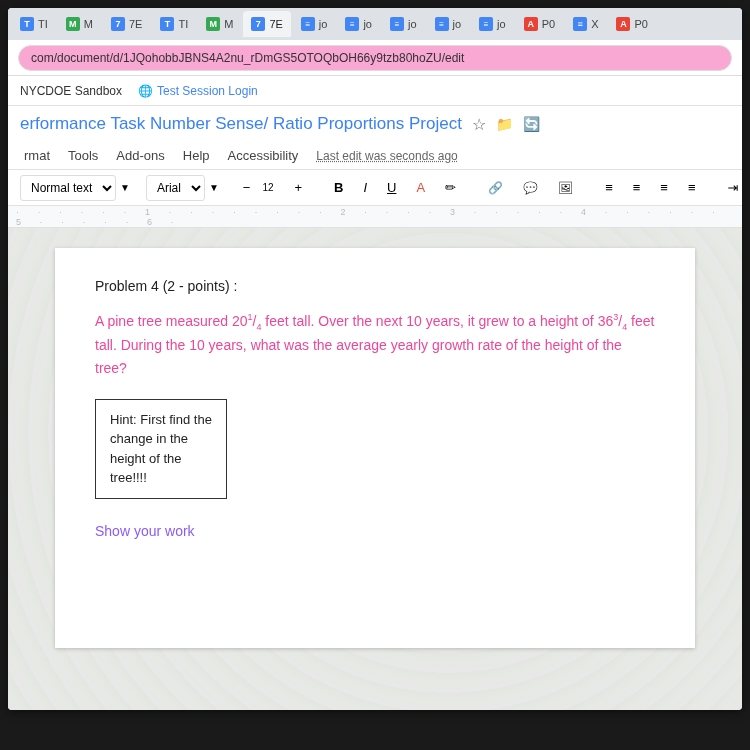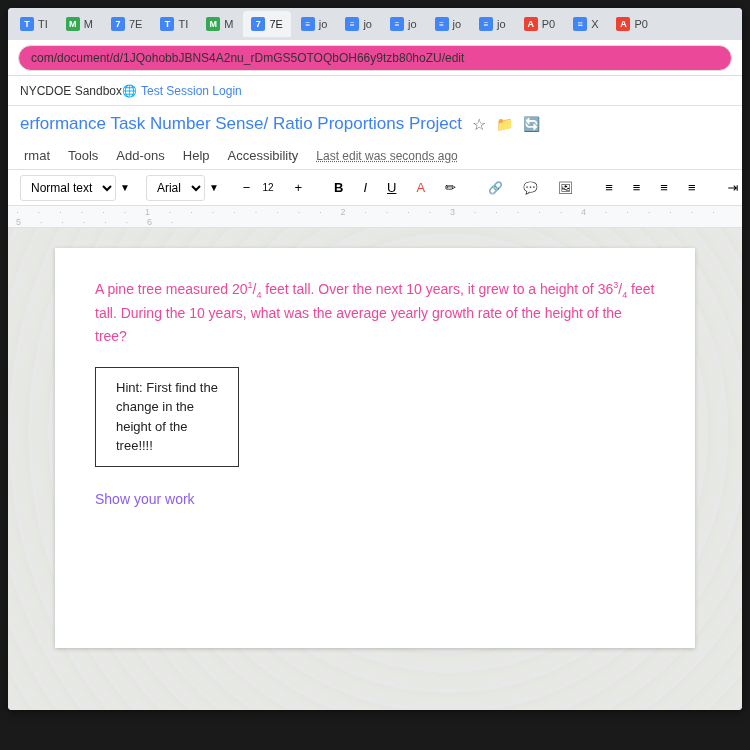--- a/index.html
+++ b/index.html
@@ -85,37 +85,38 @@
       border-bottom: 1px solid #ddd;
       display: flex;
       align-items: center;
       padding: 0 10px;
       gap: 8px;
     }
 
     .url-field {
       flex: 1;
       height: 26px;
-      background: #ec4899;
+      background: #f9a8d4;
       border: 1px solid #ddd;
       border-radius: 13px;
       padding: 0 12px;
       font-size: 12px;
       color: #333;
       display: flex;
       align-items: center;
     }
 
     
     .docs-toolbar-top {
       height: 30px;
       background: #fff;
       display: flex;
       align-items: center;
       padding: 0 12px;
+      gap: 16px;
       border-bottom: 1px solid #e0e0e0;
       font-size: 12px;
       color: #333;
     }
 
     .docs-title-bar {
       height: 36px;
       background: #fff;
       display: flex;
       align-items: center;
@@ -260,21 +261,21 @@
       margin-bottom: 20px;
     }
 
     sup {
       font-size: 9px;
       vertical-align: super;
     }
 
     .hint-box {
       border: 1px solid #333;
-      padding: 10px 20px;
+      padding: 10px 14px;
       display: inline-block;
       font-size: 13px;
       line-height: 1.5;
       color: #222;
       margin-bottom: 24px;
       max-width: 200px;
     }
 
     .show-work {
       font-size: 14px;
@@ -421,20 +422,21 @@
 
     <div class="ruler">
       <div class="ruler-content">
         <span style="letter-spacing:8px; font-size:9px; color:#bbb;">· · · · · · 1 · · · · · · · · 2 · · · · 3 · · · · · 4 · · · · · · 5 · · · · · 6 ·</span>
       </div>
     </div>
 
     <div class="doc-content">
       <div class="doc-page">
 
+        <p class="problem-title">Problem 4 (2 - points) :</p>
 
         <p class="problem-text">
           <span>A pine tree measured 20</span><span><sup>1</sup>/<sub style="font-size:9px;">4</sub></span><span> feet tall.  Over the next 10 years, it grew to a height of 36</span><span><sup>3</sup>/<sub style="font-size:9px;">4</sub></span><span> feet tall.   During the 10 years, what was the average yearly growth rate of the height of the tree?</span>
         </p>
 
         <div class="hint-box">
           <span>Hint: First find the</span><br>
           <span>change in the</span><br>
           <span>height of the</span><br>
           <span>tree!!!!</span>

